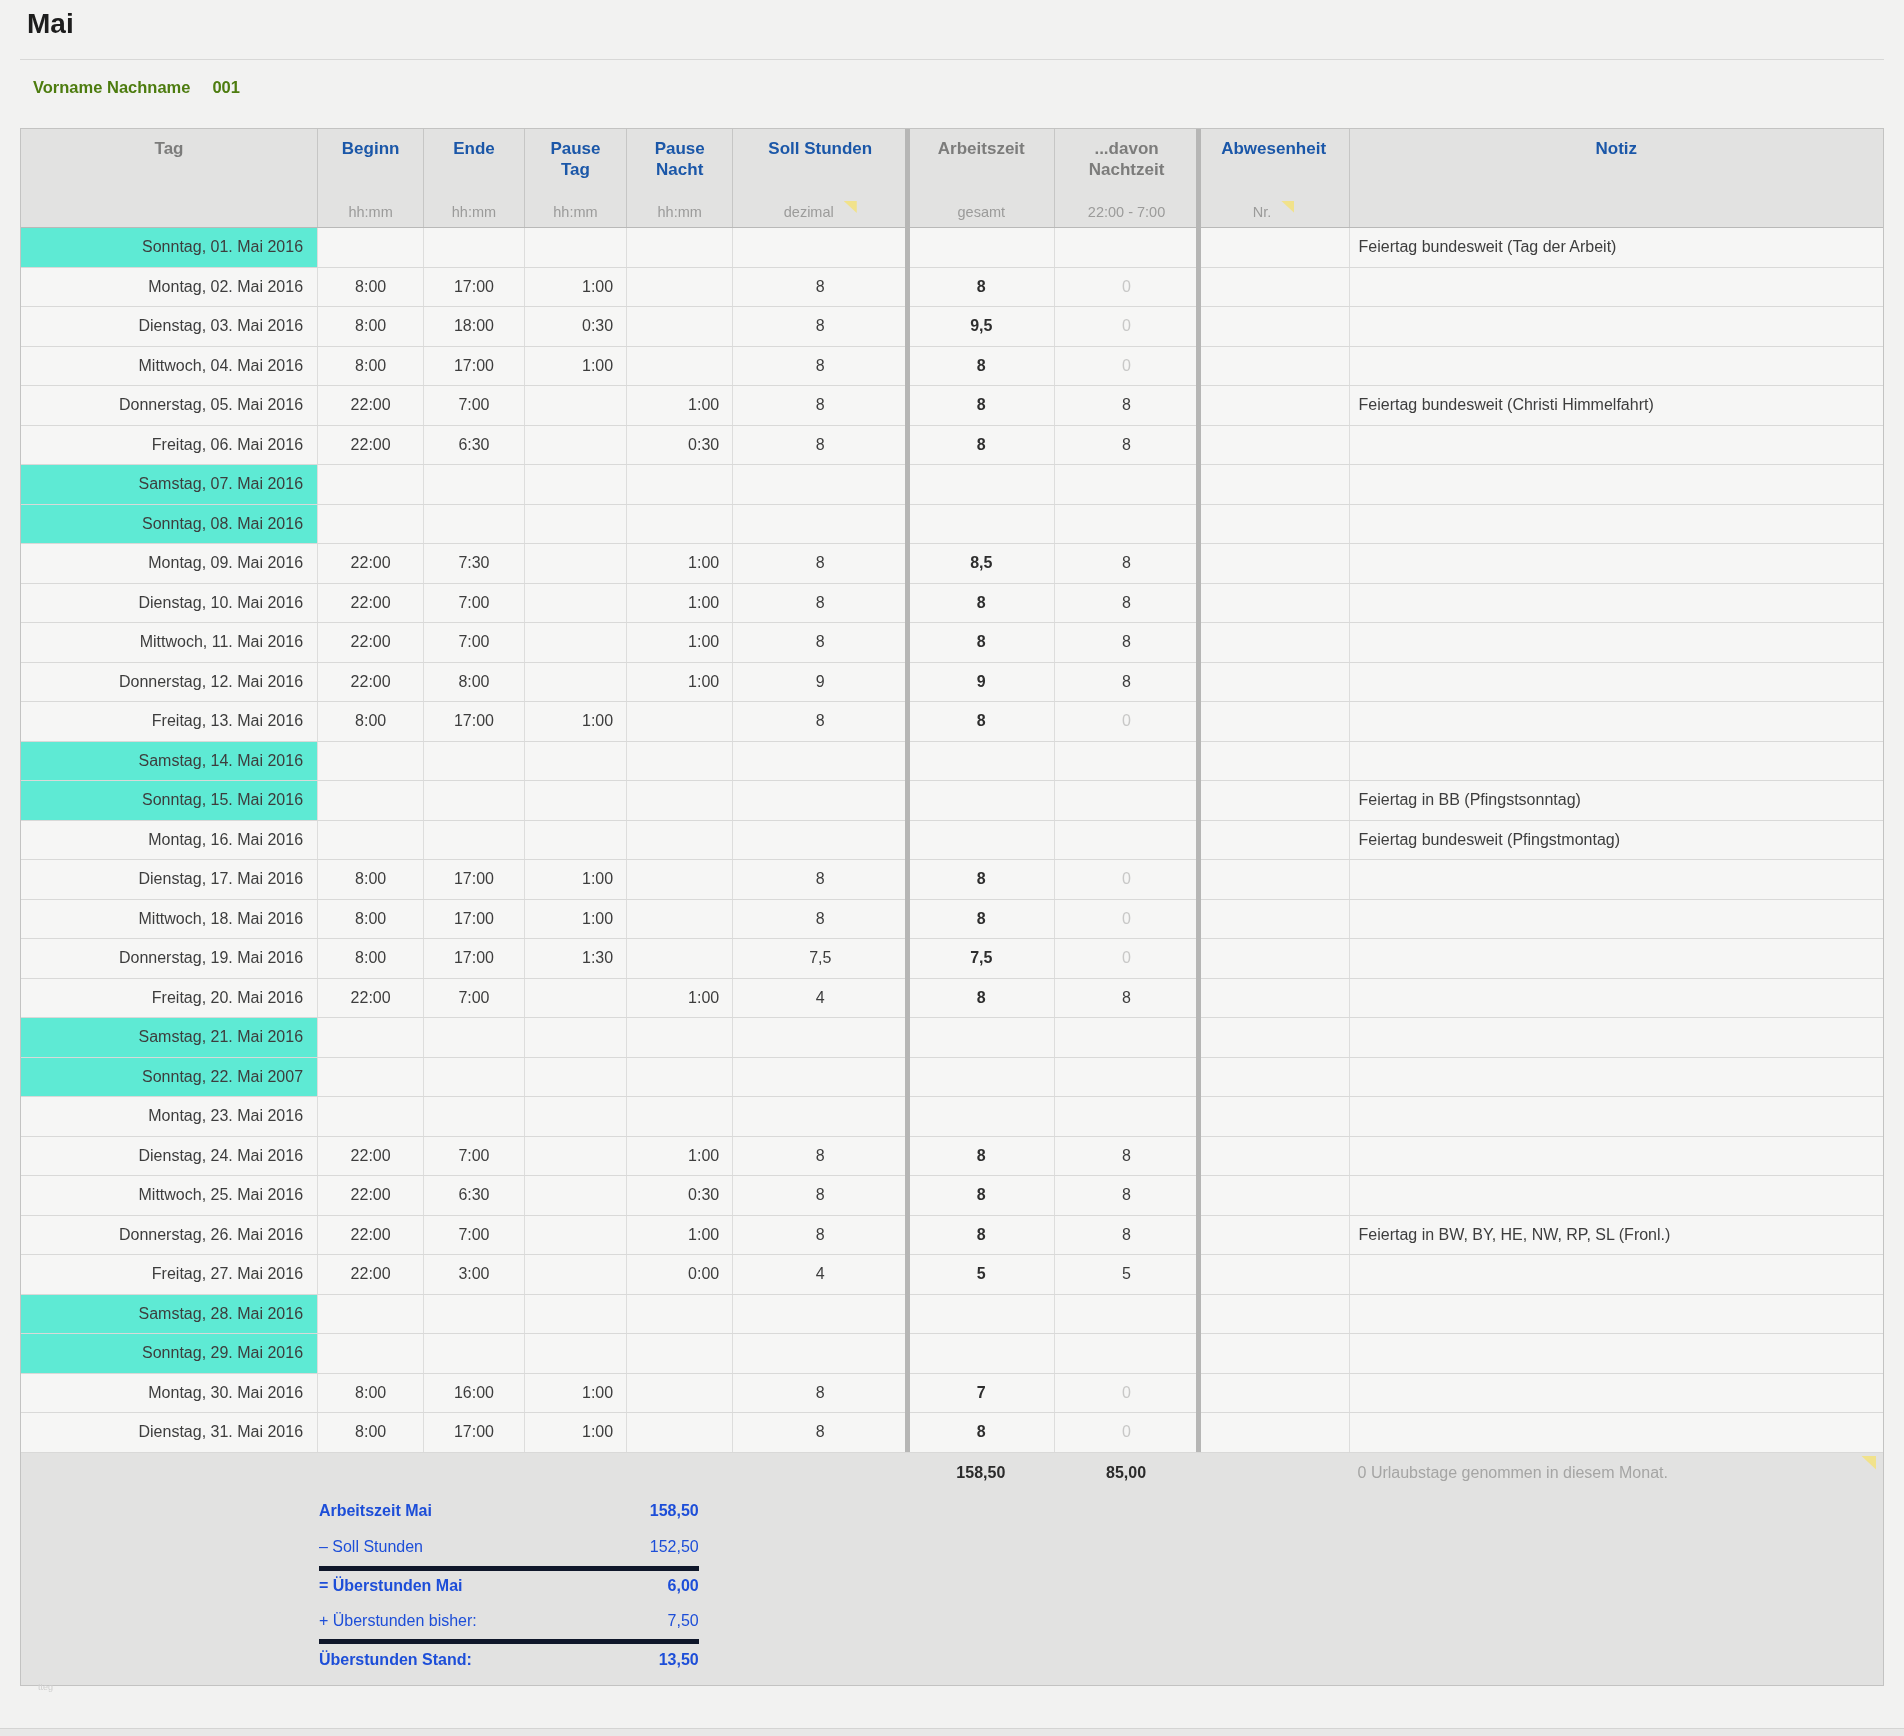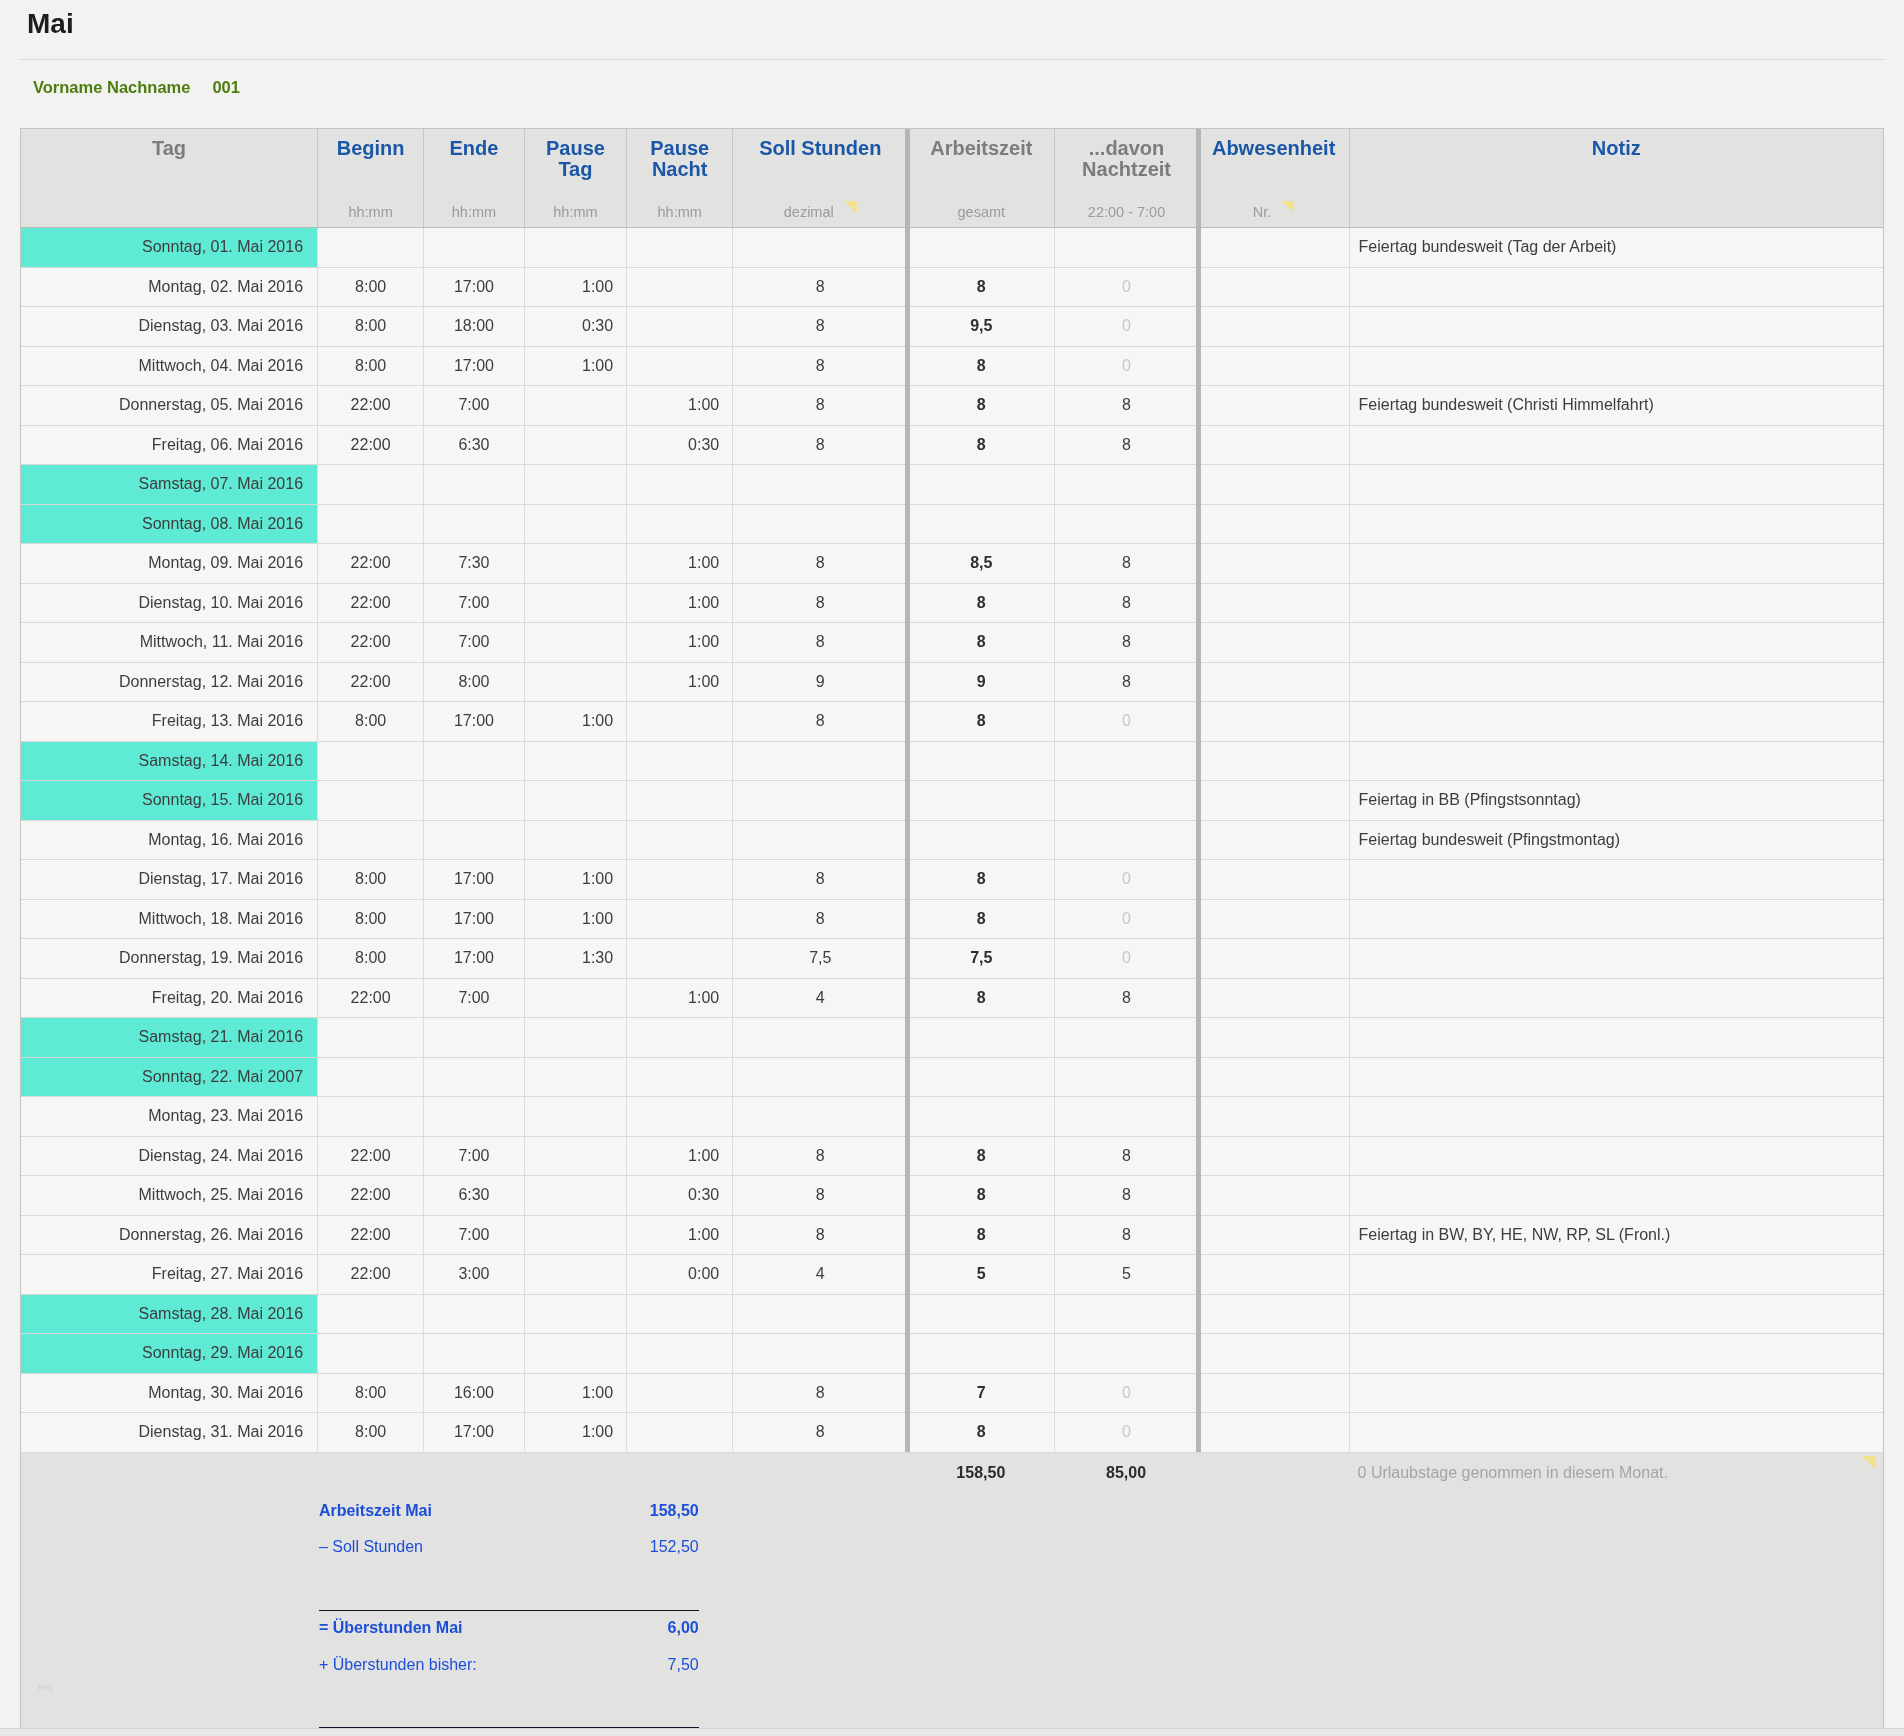--- a/index.html
+++ b/index.html
@@ -12,21 +12,21 @@
 
   .sheet{position:absolute;left:20px;top:128px;width:1862px;background:#f6f6f5;
          border:1px solid #c3c3c2;
          --cols:15.9% 5.7% 5.4% 5.5% 5.7% 9.4% 7.9% 7.7% 8.1% auto;}
 
   .thead{display:grid;grid-template-columns:var(--cols);height:98px;background:#e2e2e1;
          border-bottom:1px solid #b9b9b8;}
   .hcell{display:flex;flex-direction:column;justify-content:space-between;align-items:center;
          padding:9px 3px 7px 3px;border-left:1px solid #c6c6c5;box-sizing:border-box;overflow:hidden;}
   .hcell:first-child{border-left:none;}
-  .hlabel{font-size:20px;font-weight:700;color:#7c7c7b;text-align:center;line-height:21px;white-space:pre-line;}
+  .hlabel{font-size:17px;font-weight:700;color:#7c7c7b;text-align:center;line-height:21px;white-space:pre-line;}
   .hlabel.accent{color:#1b57a8;}
   .hsub{font-size:14.5px;color:#9b9b9a;text-align:center;white-space:nowrap;}
   .marker{display:inline-block;width:13px;height:12px;background:#f1e28b;
           clip-path:polygon(0 0,100% 0,100% 100%);position:relative;top:-4px;margin-left:10px;}
 
   .row{display:grid;grid-template-columns:var(--cols);height:39.5px;box-sizing:border-box;
        border-bottom:1px solid #d9d9d8;background:#f6f6f5;}
   .cell{display:flex;align-items:center;justify-content:center;font-size:16px;color:#3d3d3d;
         border-left:1px solid #dddddc;box-sizing:border-box;overflow:hidden;white-space:nowrap;}
   .cell:first-child{border-left:none;}
@@ -43,21 +43,21 @@
 
   .sumblock{position:relative;background:#e2e2e1;padding-bottom:10px;}
   .totalrow{display:grid;grid-template-columns:var(--cols);height:40px;}
   .tcell{display:flex;align-items:center;justify-content:center;font-size:16px;font-weight:700;color:#2b2b2b;}
   .tcell.note{justify-content:flex-start;padding-left:9px;font-weight:400;color:#a5a5a4;}
   .block-marker{position:absolute;top:3px;right:7px;width:15px;height:14px;background:#f1e28b;
                 clip-path:polygon(0 0,100% 0,100% 100%);}
   .sumwrap{margin-left:16%;width:20.4%;}
   .sumrow{height:36.6px;display:flex;align-items:center;justify-content:space-between;
           font-size:16px;color:#1d4ed8;box-sizing:border-box;}
-  .sumrow.sep{border-top:1px solid #0f172a;margin-top:44px;}
+  .sumrow.sep{border-top:5px solid #0f172a;}
   .sumrow.bold{font-weight:700;}
 
   .fineprint{position:absolute;left:38px;top:1682px;font-size:9px;color:#cfcfce;}
   .bottomstrip{position:absolute;left:0;top:1728px;width:1904px;height:8px;background:#e8e8e7;
                border-top:1px solid #d4d4d3;box-sizing:border-box;}
 </style>
 </head>
 <body>
 
 <div class="page">

